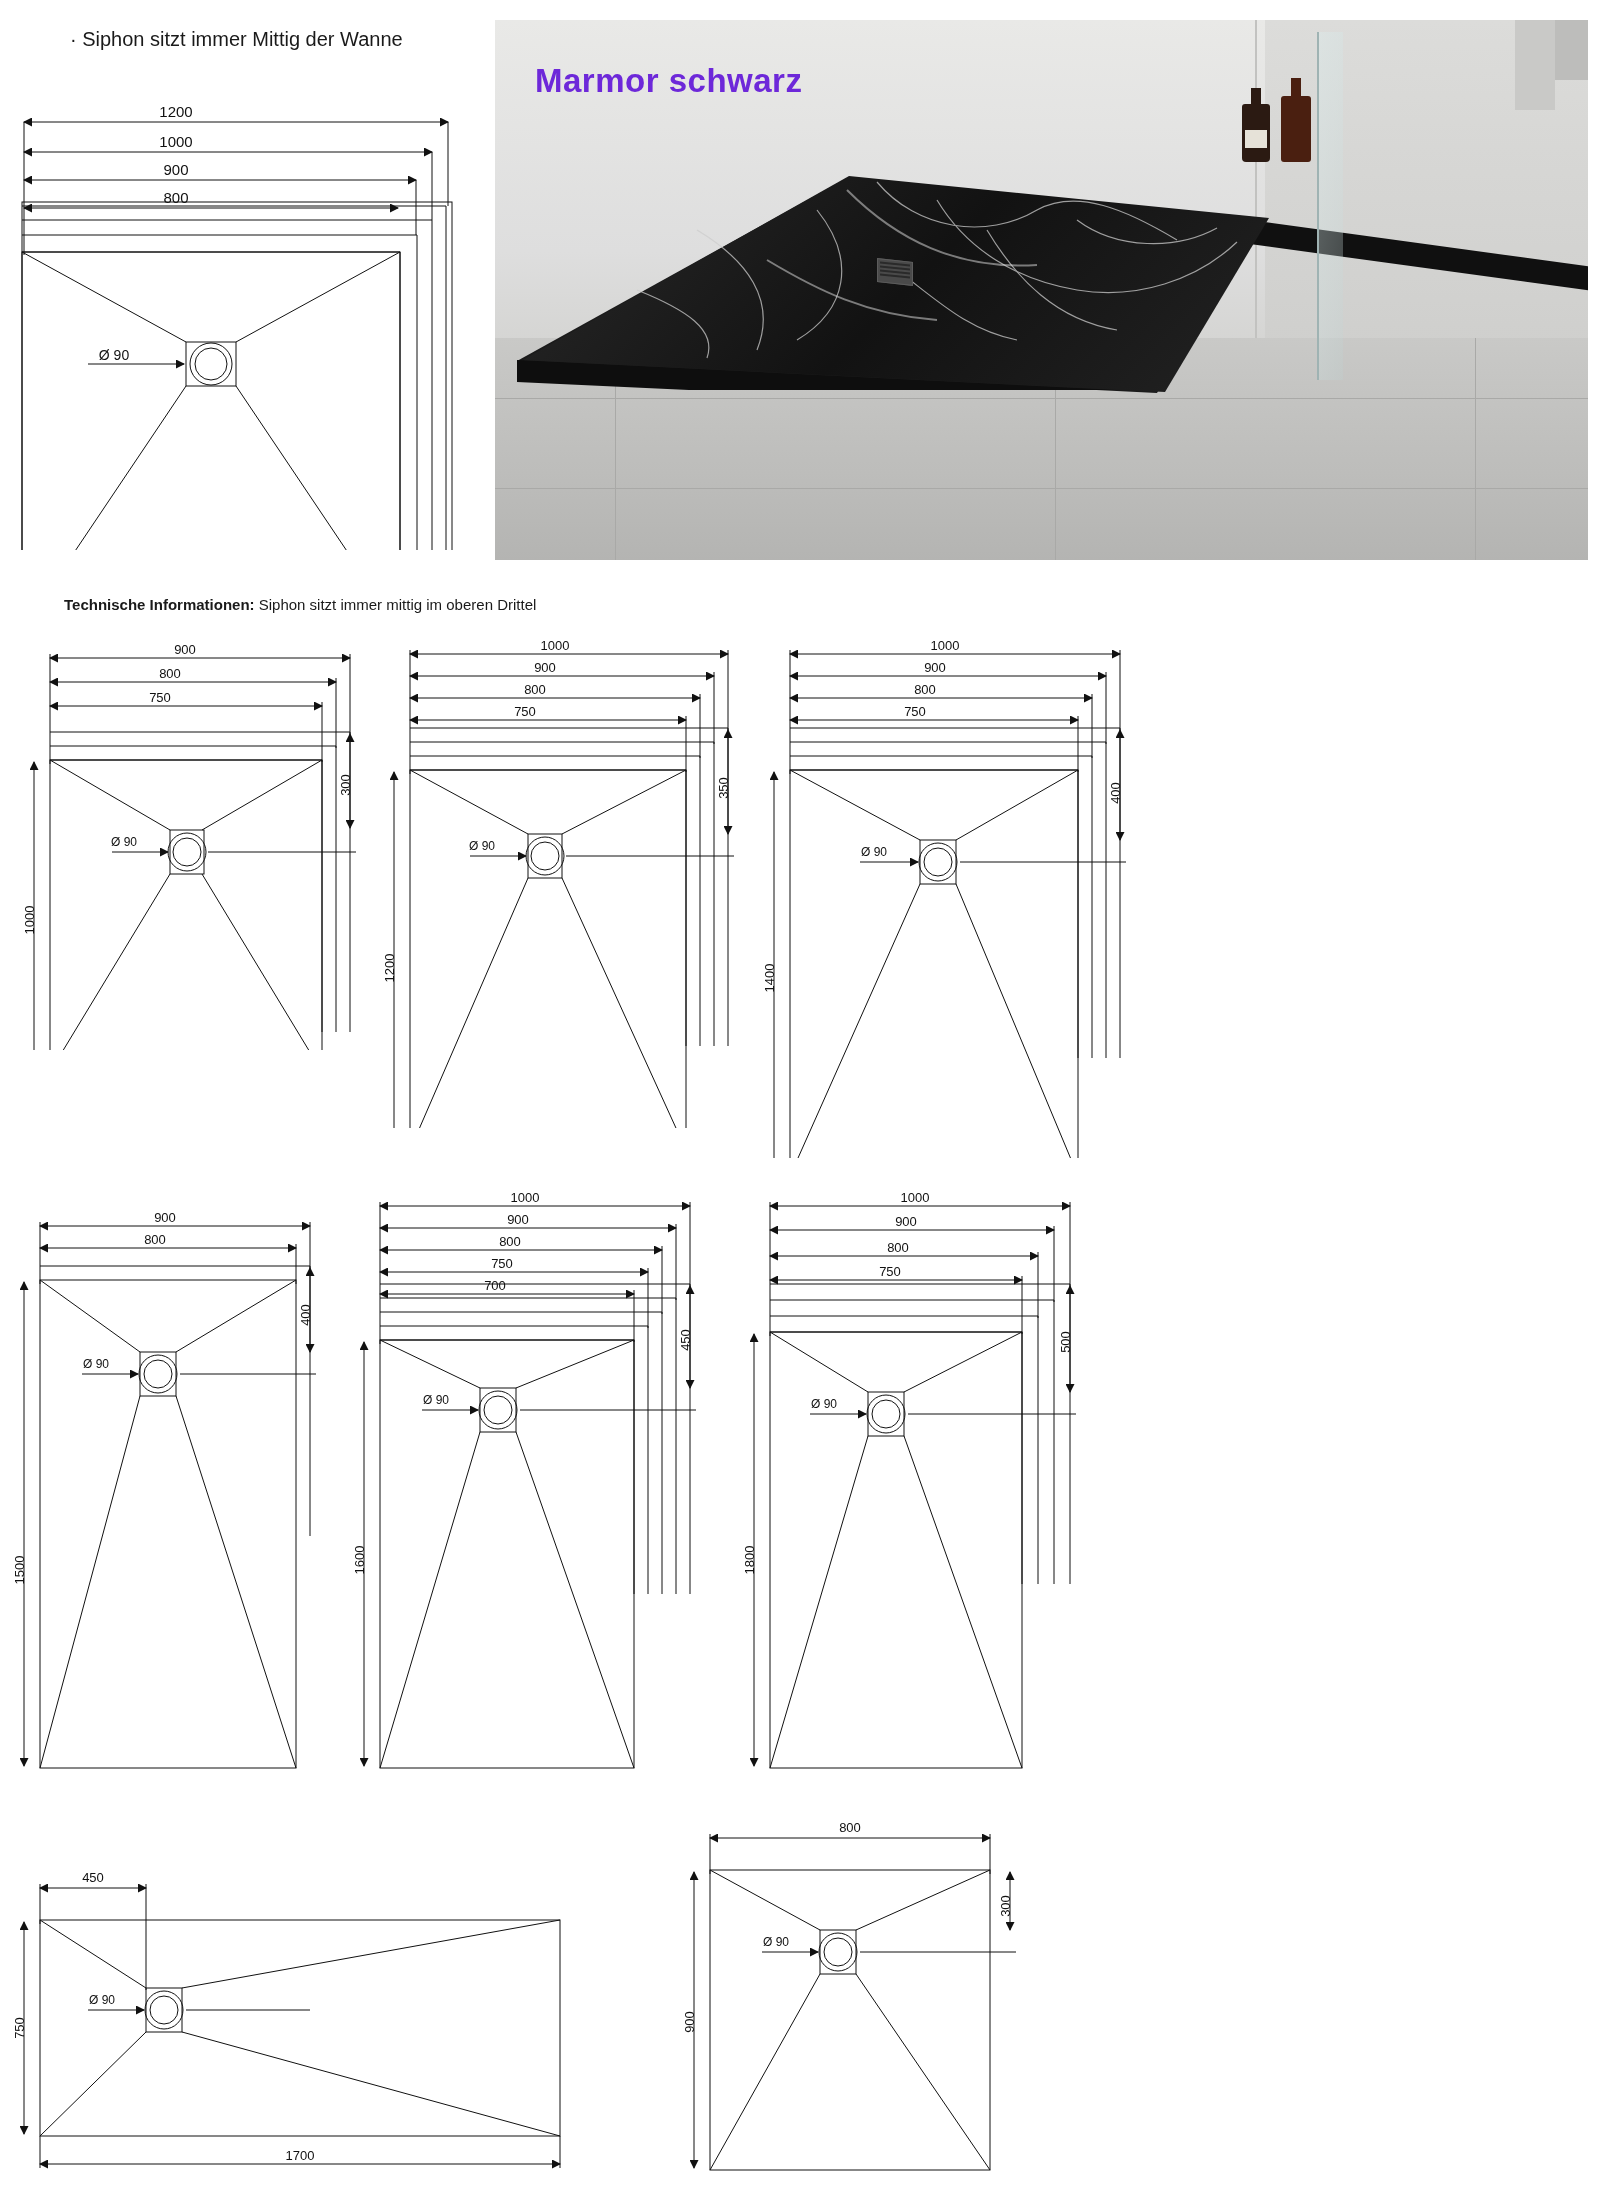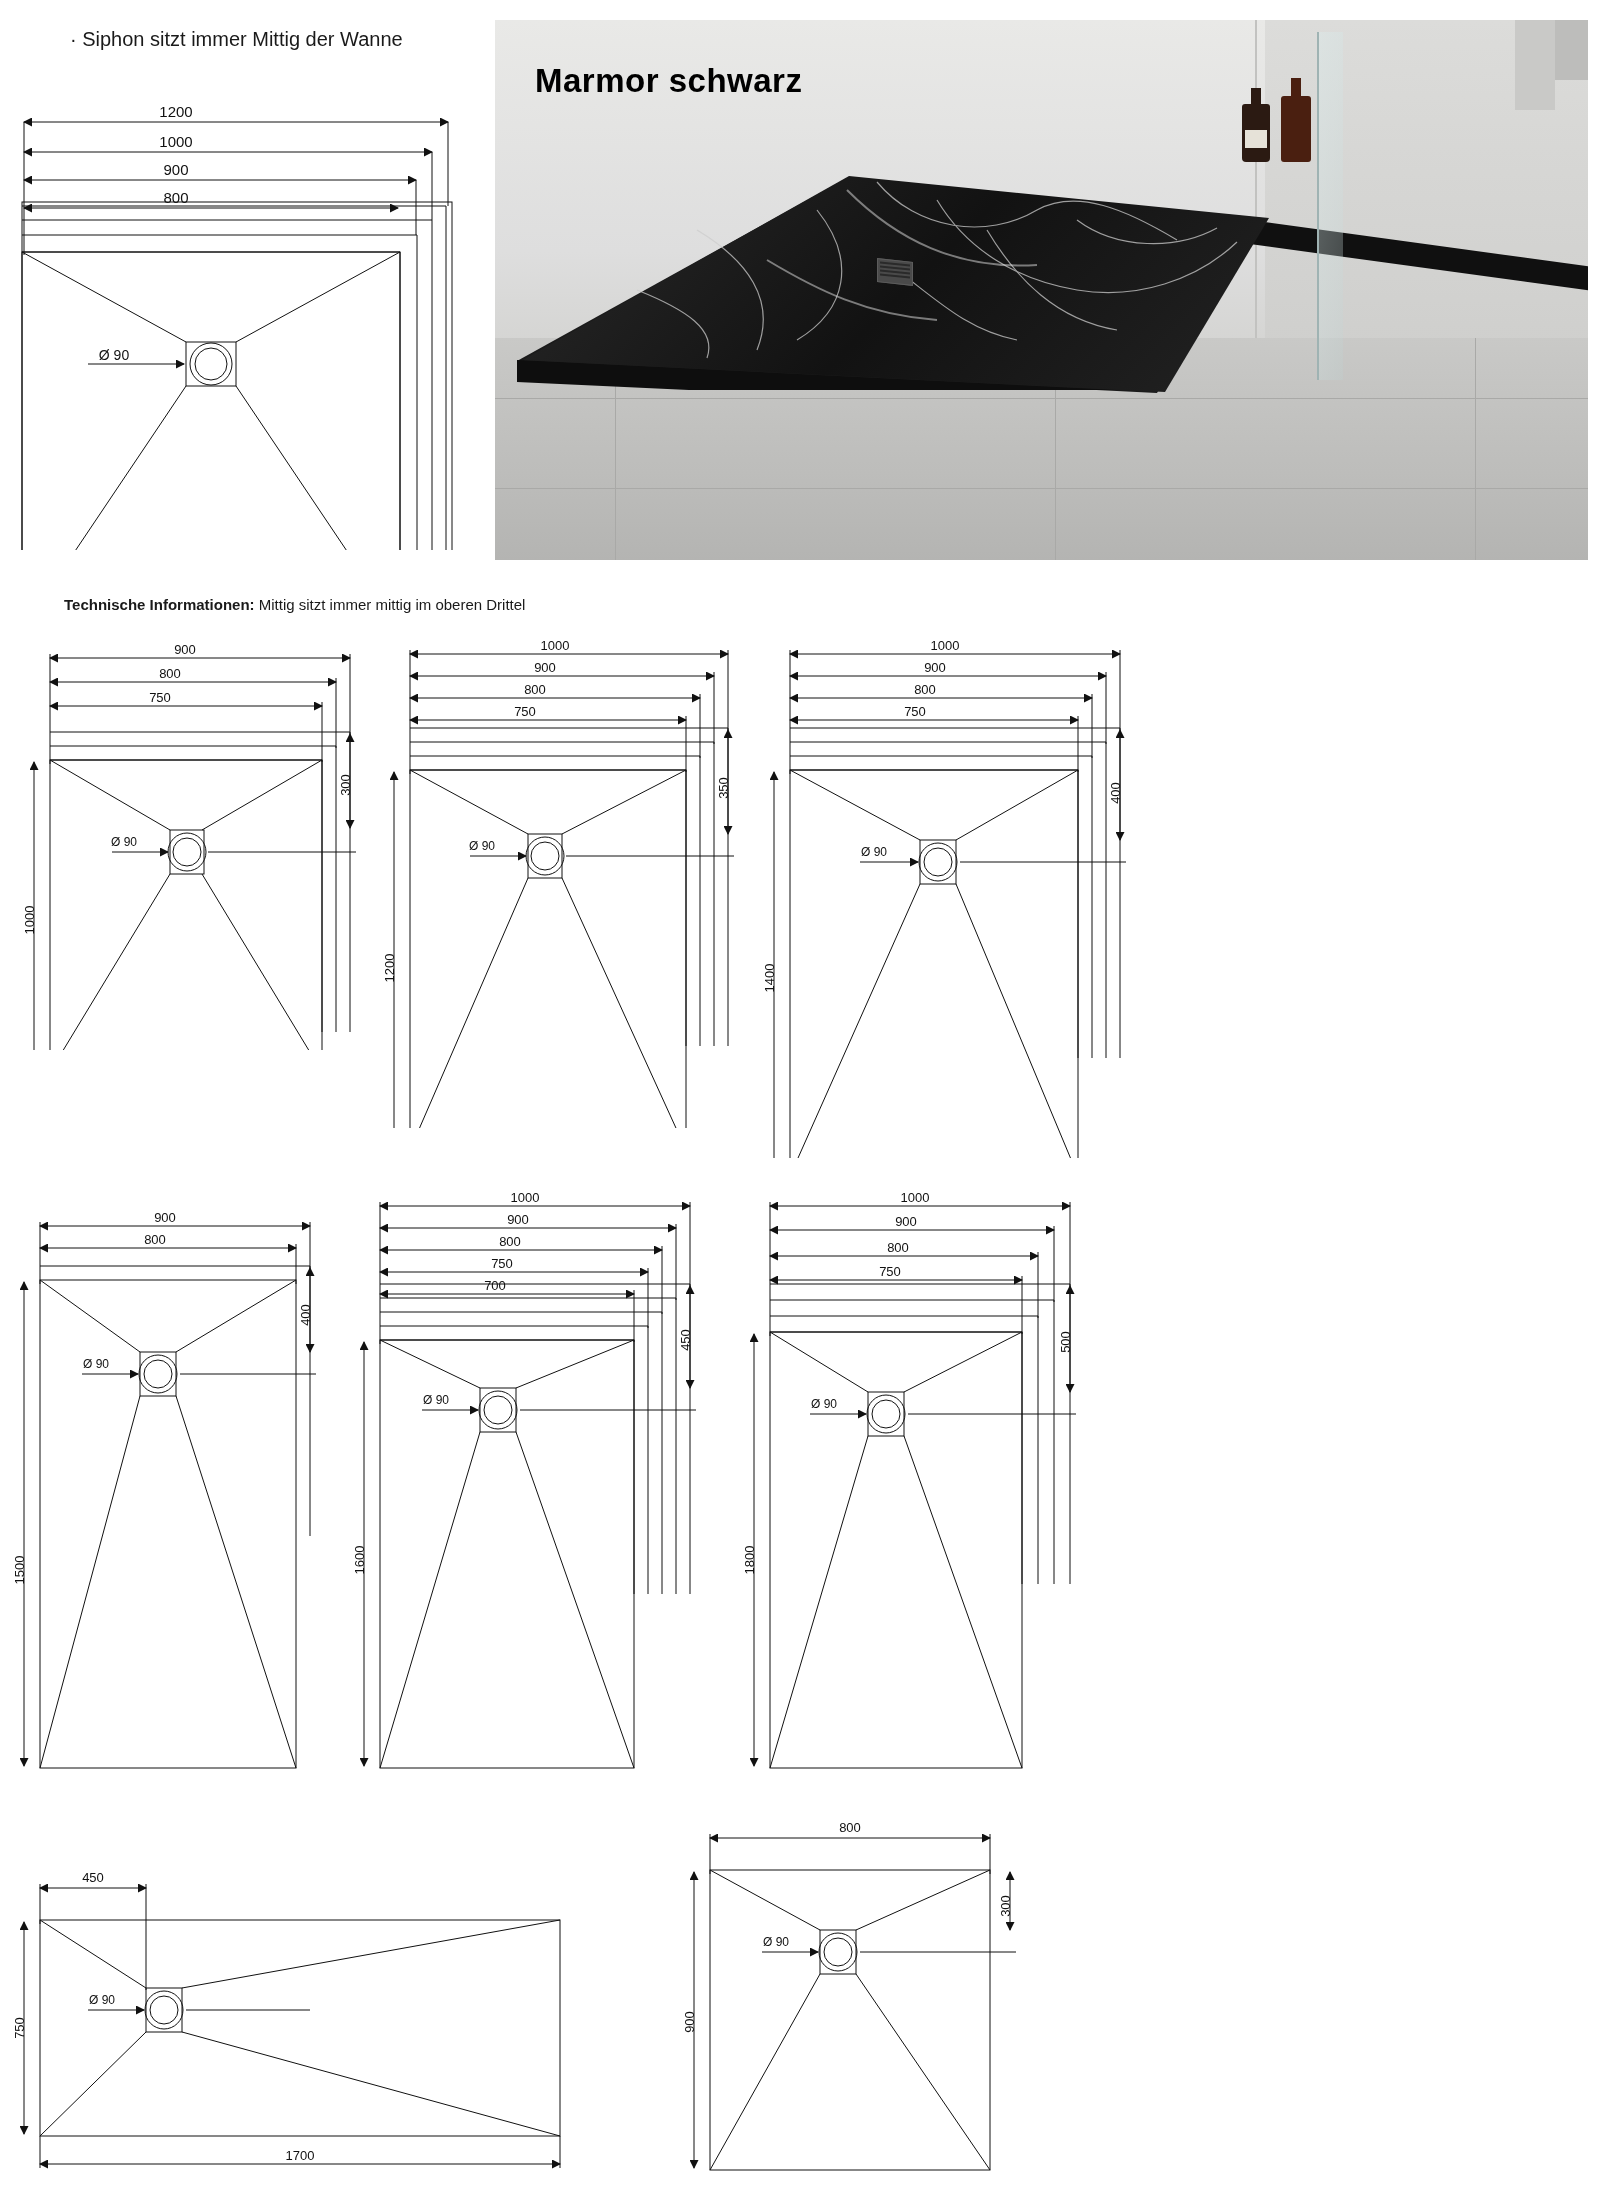--- a/index.html
+++ b/index.html
@@ -2,21 +2,21 @@
 <html><head>
 <meta charset="utf-8">
 <style>
   html,body{margin:0;padding:0;background:#ffffff;}
   body{width:1622px;height:2190px;position:relative;font-family:"Liberation Sans",sans-serif;color:#111;}
   .note-top{position:absolute;left:70px;top:28px;font-size:20px;color:#1a1a1a;}
   .tech-line{position:absolute;left:52px;top:596px;font-size:15px;color:#1a1a1a;}
   .tech-line b{font-weight:bold;margin-left:12px;}
   
   .hero{position:absolute;left:495px;top:20px;width:1093px;height:540px;overflow:hidden;background:#cfcfcf;}
-  .hero-title{position:absolute;left:40px;top:42px;font-size:33px;font-weight:bold;letter-spacing:.5px;color:#000000;z-index:6;}
+  .hero-title{position:absolute;left:40px;top:42px;font-size:33px;font-weight:bold;letter-spacing:.5px;color:#6d28d9;z-index:6;}
   .wall{position:absolute;left:0;top:0;width:1093px;height:330px;background:linear-gradient(180deg,#e9e9e7 0%,#dedede 70%,#d4d4d2 100%);}
   .wall-right{position:absolute;left:770px;top:0;width:323px;height:330px;background:linear-gradient(180deg,#dcdcda 0%,#cfcfcd 100%);}
   .wall-edge{position:absolute;left:760px;top:0;width:2px;height:330px;background:#c2c2c0;}
   .pillar{position:absolute;left:1020px;top:0;width:40px;height:90px;background:#c9c9c7;}
   .pillar2{position:absolute;left:1060px;top:0;width:33px;height:60px;background:#bdbdbb;}
   .floor{position:absolute;left:0;top:318px;width:1093px;height:222px;background:linear-gradient(180deg,#c9c9c7 0%,#bdbdbb 60%,#b4b4b2 100%);}
   .floor-seam{position:absolute;background:#a9a9a7;height:1px;}
   .floor-seam2{position:absolute;background:#a9a9a7;width:1px;}
   .tray{position:absolute;left:22px;top:158px;width:760px;height:240px;background:#1b1b1b;
         clip-path:polygon(330px 0px,745px 40px,640px 215px,0px 183px);}
@@ -144,21 +144,21 @@
     <text x="166" y="95">900</text>
     <text x="166" y="123">800</text>
   </g>
   <g stroke="#111" stroke-width="1" marker-end="url(#ar)">
     <line x1="78" y1="284" x2="174" y2="284"></line>
   </g>
   <text x="104" y="280" font-size="14" fill="#111" text-anchor="middle">Ø 90</text>
 </svg>
 
 <div class="tech-line">
-  <b>Technische Informationen:</b><span> Mittig sitzt immer mittig im oberen Drittel</span>
+  <b>Technische Informationen:</b><span> Siphon sitzt immer mittig im oberen Drittel</span>
 </div>
 
 <svg class="dwg" style="left:20px;top:630px;" width="360" height="420" viewBox="0 0 360 420">
   <g stroke="#111" fill="none" stroke-width="1">
     <path d="M30 102 h300 v300"></path>
     <path d="M30 116 h286 v286"></path>
     <path d="M30 130 h272 v272"></path>
     <rect x="30" y="130" width="272" height="312"></rect>
     <path d="M30 130 L150 200 M302 130 L182 200 M30 442 L150 244 M302 442 L182 244"></path>
     <rect x="150" y="200" width="34" height="44"></rect>

